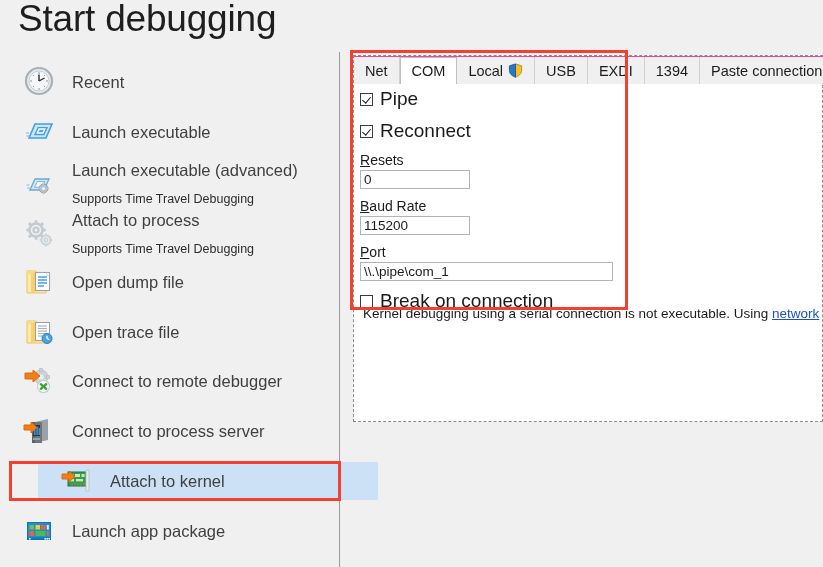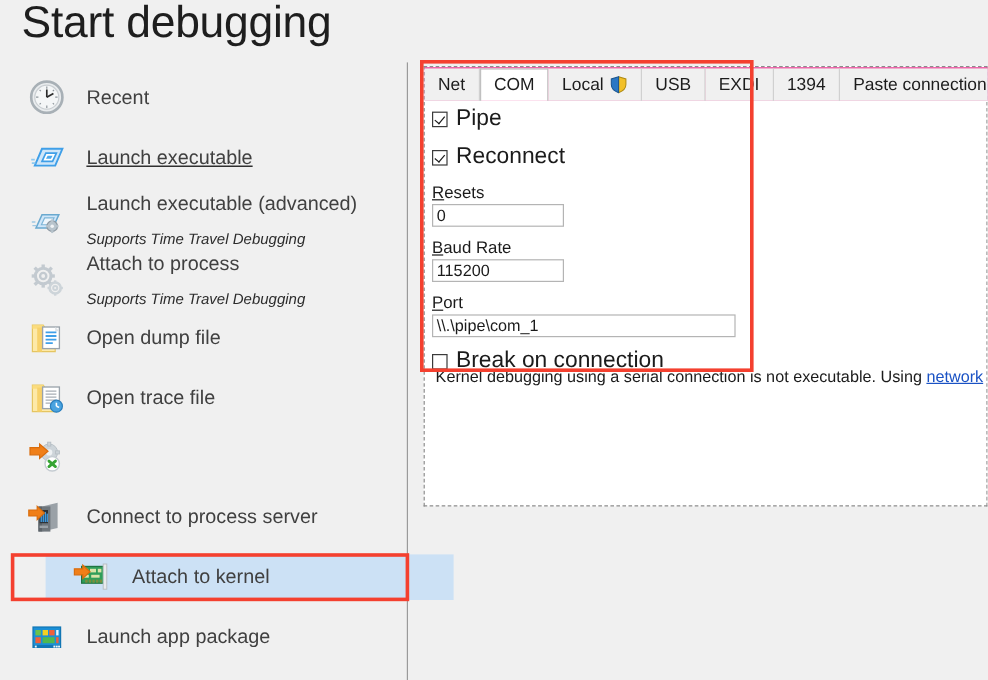--- a/index.html
+++ b/index.html
@@ -60,21 +60,20 @@
     color: #404040;
     white-space: nowrap;
     line-height: 20px;
   }
   .sb-sub {
     font-size: 12.5px;
     color: #2c2c2c;
     white-space: nowrap;
     line-height: 15px;
     margin-top: 12px;
-    font-style: italic;
   }
 
   
   .right-panel {
     position: absolute;
     left: 353px; top: 55px;
     width: 470px; height: 367px;
     background: #ffffff;
     border: 1px dashed #8c8c8c;
     box-sizing: border-box;
@@ -215,21 +214,21 @@
         </g>
         <line x1="17" y1="16" x2="17" y2="9.5" stroke="#2b2b2b" stroke-width="1.4"></line>
         <line x1="17" y1="16" x2="22.5" y2="13" stroke="#2b2b2b" stroke-width="1.4"></line>
       </svg>
     </span>
     <span class="sb-text">
       <span class="sb-label">Recent</span>
     </span>
   </div>
 
-  <div class="sb-item" style="top:113px;height:38px;text-decoration:underline;">
+  <div class="sb-item" style="top:113px;height:38px;">
     <span class="sb-icon">
       <svg class="ic" viewBox="0 0 34 34">
         <polygon points="7,23 13,9 30,9 24,23" fill="#cfe6f9" stroke="#3f9fe8" stroke-width="1.6"></polygon>
         <polygon points="13,19.5 16.2,12.6 25,12.6 21.8,19.5" fill="#ffffff" stroke="#3f9fe8" stroke-width="1.4"></polygon>
         <polygon points="16.3,17.3 17.7,14.7 21.8,14.7 20.4,17.3" fill="#4aa7ec"></polygon>
         <line x1="4" y1="18" x2="7" y2="18" stroke="#8fc9ef" stroke-width="1.4"></line>
         <line x1="4.5" y1="21" x2="7.5" y2="21" stroke="#8fc9ef" stroke-width="1.4"></line>
       </svg>
     </span>
     <span class="sb-text">
@@ -353,20 +352,23 @@
           <rect x="24.3" y="11.7" width="3.2" height="2.6"></rect>
         </g>
         <circle cx="19" cy="13" r="2.6" fill="#eef1f3"></circle>
         <path d="M3 9 h8 v-3 l7 6 l-7 6 v-3 h-8 z" fill="#f07f18" stroke="#d96c0c" stroke-width="1"></path>
         <circle cx="21.5" cy="22.5" r="6" fill="#ffffff" stroke="#c4cbd1" stroke-width="1.2"></circle>
         <g stroke="#36a434" stroke-width="2.4" stroke-linecap="round">
           <line x1="18.8" y1="20.2" x2="24.2" y2="24.8"></line>
           <line x1="24.2" y1="20.2" x2="18.8" y2="24.8"></line>
         </g>
       </svg>
+    </span>
+    <span class="sb-text">
+      <span class="sb-label">Connect to remote debugger</span>
     </span>
   </div>
 
   <div class="sb-item" style="top:412px;height:38px;">
     <span class="sb-icon">
       <svg class="ic" viewBox="0 0 34 34">
         <polygon points="13,8 26,5 26,26 13,29" fill="#9aa1a7"></polygon>
         <rect x="10" y="8" width="10" height="21" fill="#6f767c"></rect>
         <polygon points="10,8 13,8 13,29 10,29" fill="#5d646a"></polygon>
         <rect x="11" y="11" width="7" height="11" fill="#2e3338"></rect>

